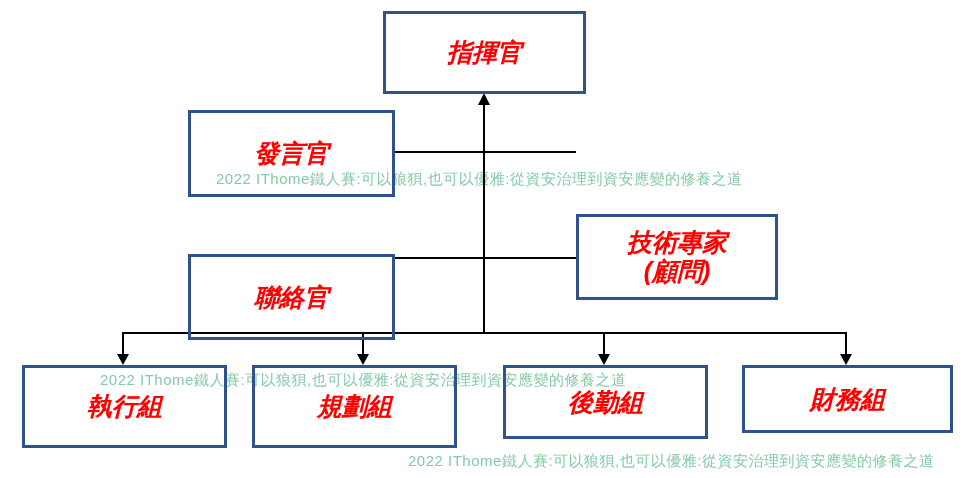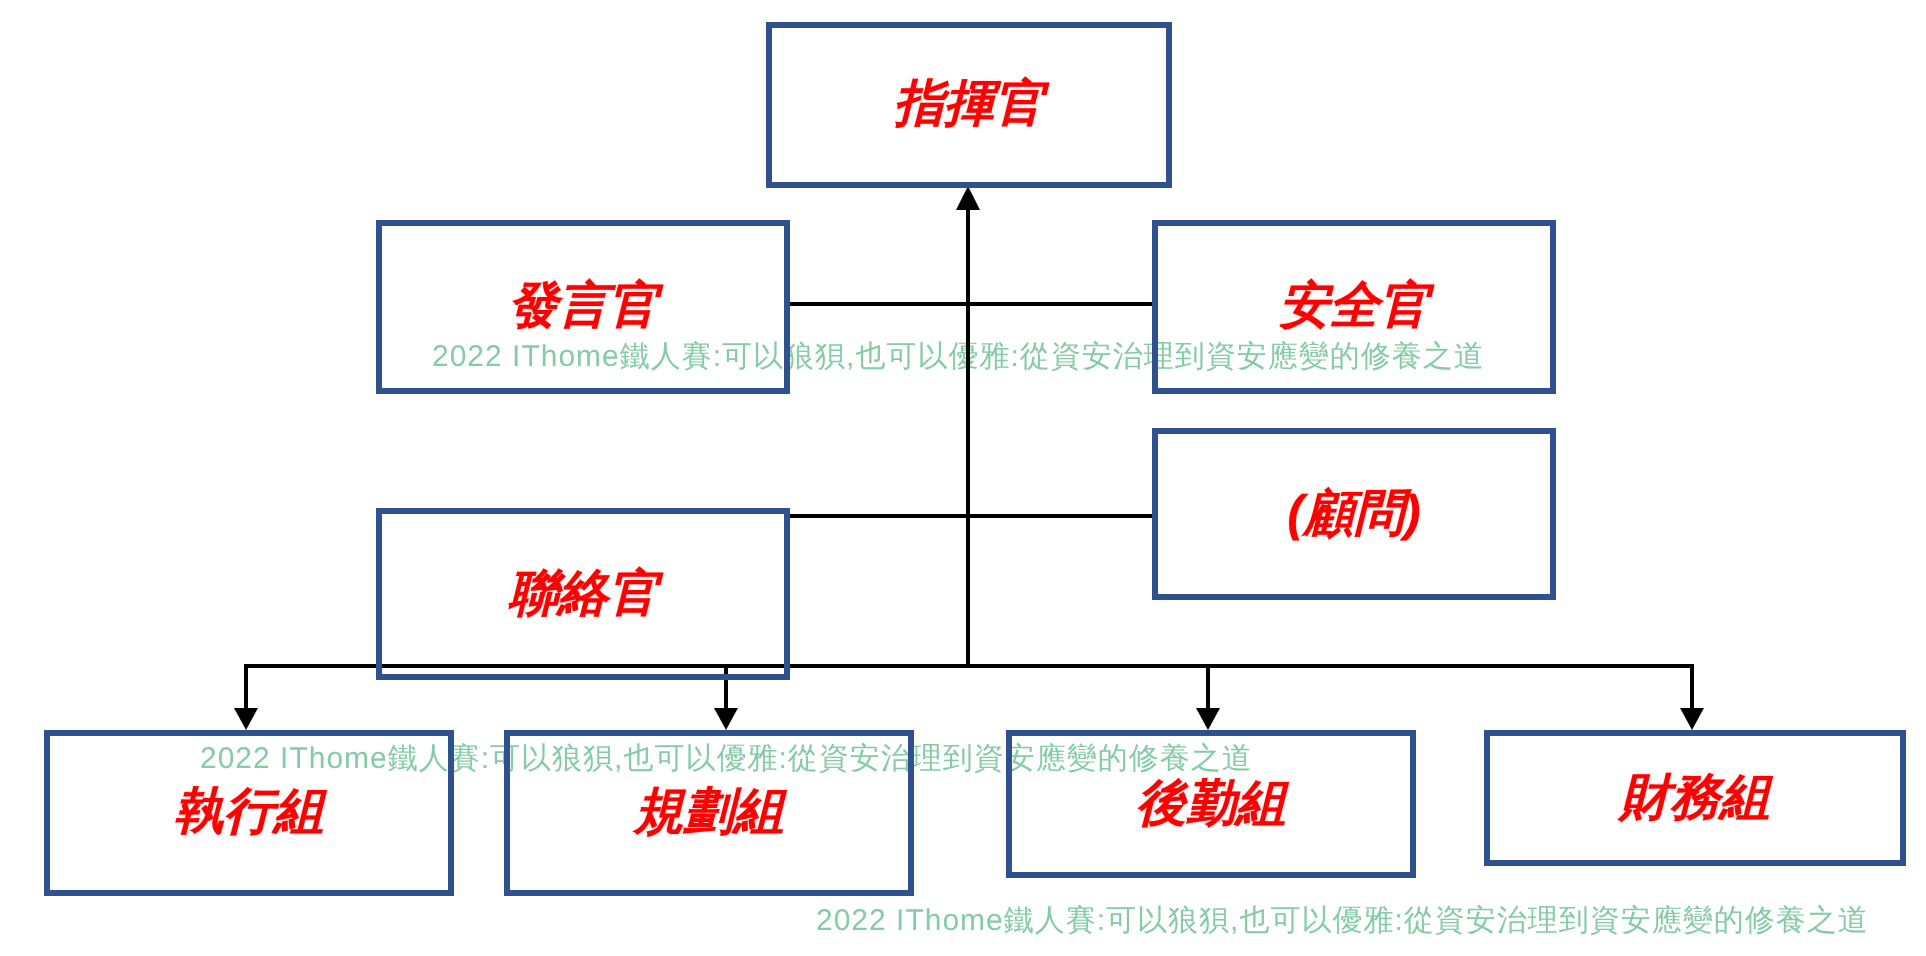--- a/index.html
+++ b/index.html
@@ -66,29 +66,27 @@
   <div class="arrow arrow-down" style="left:840px;top:354px;"></div>
 
   <div class="node" id="box-commander">
     <div class="lbl">指揮官</div>
   </div>
 
   <div class="node" id="box-spokesperson">
     <div class="lbl">發言官</div>
   </div>
 
-  <div class="node" id="box-security">
-    <div class="lbl">安全官</div>
-  </div>
 
   <div class="node" id="box-liaison">
     <div class="lbl">聯絡官</div>
   </div>
 
   <div class="node" id="box-expert">
+    <div class="lbl">技術專家</div>
     <div class="lbl">(顧問)</div>
   </div>
 
   <div class="node" id="box-exec">
     <div class="lbl">執行組</div>
   </div>
 
   <div class="node" id="box-plan">
     <div class="lbl">規劃組</div>
   </div>

